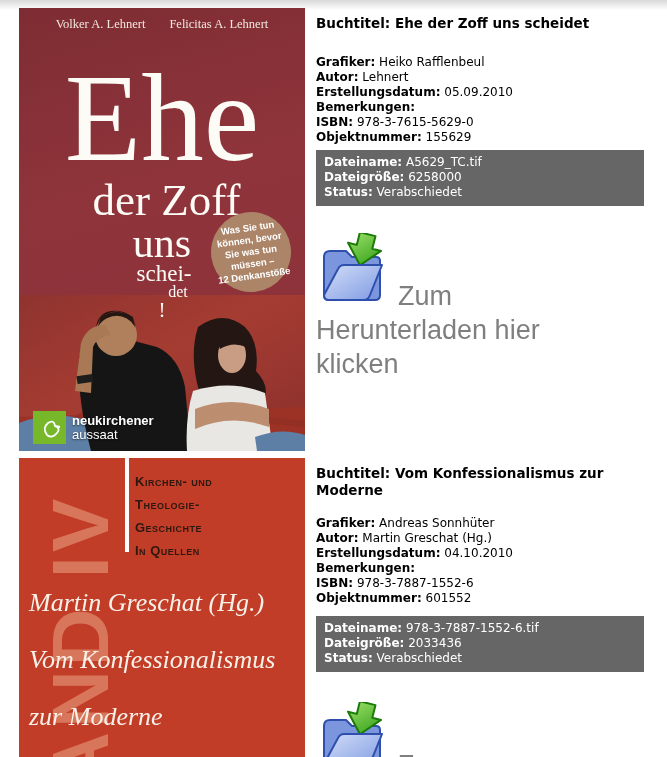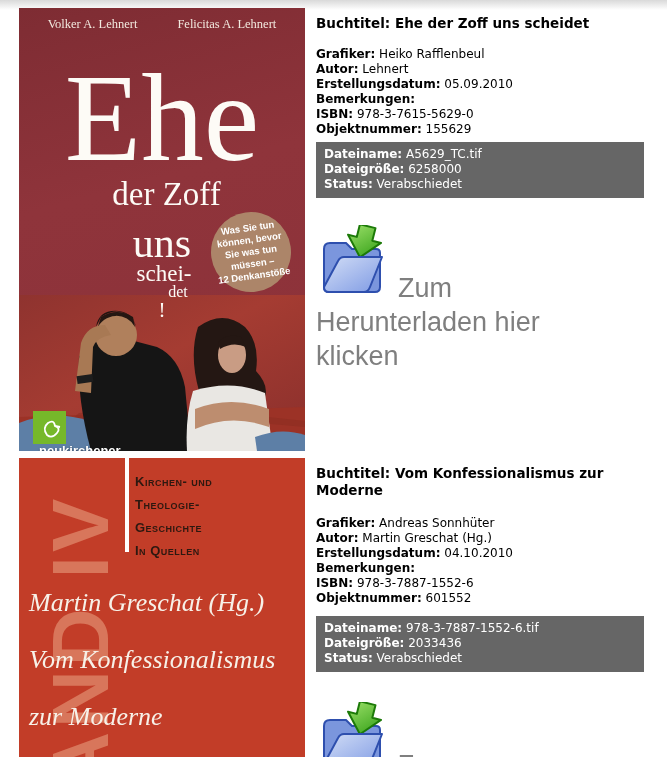--- a/index.html
+++ b/index.html
@@ -8,57 +8,57 @@
     background:#ffffff;
     font-family:"DejaVu Sans","Liberation Sans",sans-serif;
   }
   .top-fade{position:absolute;top:0;left:0;width:667px;height:10px;
     background:linear-gradient(#d9d9d9,#ffffff);z-index:0;}
 
   
   .info{position:absolute;left:316px;width:351px;color:#000;}
   .info-title{font-weight:bold;font-size:13.5px;line-height:17px;margin-top:7px;}
   .fields{font-size:12px;line-height:15px;}
-  .fields1{margin-top:15px;}
+  .fields1{margin-top:23px;}
   .fields2{margin-top:17px;}
   .fl{font-weight:bold;}
   .filebox{background:#666666;color:#ffffff;font-size:12px;line-height:15px;
     padding:5px 8px 6px 8px;width:312px;}
   .filebox1{margin-top:5px;}
   .filebox2{margin-top:10px;}
   .download{margin-top:27px;width:300px;font-size:27px;line-height:34px;
     color:#7f7f7f;font-family:"Liberation Sans",sans-serif;cursor:pointer;}
   .download2{margin-top:30px;}
   .dl-icon{display:inline-block;width:74px;height:72px;margin-right:8px;}
 
   
   .cover{position:absolute;left:19px;width:286px;overflow:hidden;}
 
   
   .cover1{top:8px;height:443px;
     background:linear-gradient(165deg,#7e2c33 0%,#8f343b 40%,#8c3139 100%);}
   .c1-authors{position:absolute;top:9px;left:0;right:0;text-align:center;
     color:#f2e9df;font-family:"Liberation Serif",serif;font-size:12.5px;}
-  .c1-authors span{margin:0 20px;}
+  .c1-authors span{margin:0 12px;}
   .c1-stack{position:absolute;left:0;right:0;top:0;text-align:center;
     color:#fdfbf6;font-family:"Liberation Serif",serif;z-index:3;}
   .c1-ehe{position:absolute;top:48px;left:0;right:0;font-size:125px;line-height:1;}
-  .c1-derzoff{position:absolute;top:170px;left:9px;right:0;font-size:33px;line-height:1;}
+  .c1-derzoff{position:absolute;top:170px;left:9px;right:0;font-size:45px;line-height:1;}
   .c1-uns{position:absolute;top:214px;left:0;right:0;font-size:42px;line-height:1;}
   .c1-schei{position:absolute;top:254px;left:4px;right:0;font-size:23px;line-height:1;}
   .c1-det{position:absolute;top:276px;left:0;right:0;font-size:16px;line-height:1;padding-left:32px;}
   .c1-excl{position:absolute;top:292px;left:0;right:0;font-size:21px;line-height:1;z-index:4;}
   .c1-badge{position:absolute;left:192px;top:204px;width:80px;height:80px;border-radius:50%;
     background:rgba(175,140,110,0.92);z-index:5;
     display:flex;align-items:center;justify-content:center;
     transform:rotate(-8deg);}
   .c1-badge-inner{color:#ffffff;font-weight:bold;font-size:9.5px;line-height:12px;
     text-align:center;font-family:"Liberation Sans",sans-serif;}
   .c1-photo{position:absolute;left:0;bottom:0;width:286px;height:156px;z-index:1;}
-  .c1-logo{position:absolute;left:14px;top:403px;z-index:6;display:flex;align-items:flex-start;flex-direction:column;}
+  .c1-logo{position:absolute;left:14px;top:403px;z-index:6;display:flex;align-items:center;}
   .c1-logo-box{width:33px;height:33px;background:#76b82a;display:flex;
     align-items:center;justify-content:center;}
   .c1-logo-text{margin-left:6px;color:#ffffff;font-family:"Liberation Sans",sans-serif;
     font-weight:bold;font-size:13px;line-height:14px;text-shadow:0 1px 2px rgba(0,0,0,.6);}
 
   
   .cover2{top:458px;height:299px;background:#c23d28;}
   .c2-band{position:absolute;left:-168px;top:170px;width:460px;height:90px;
     text-align:center;transform:rotate(-90deg);
     font-family:"Liberation Sans",sans-serif;font-weight:bold;

